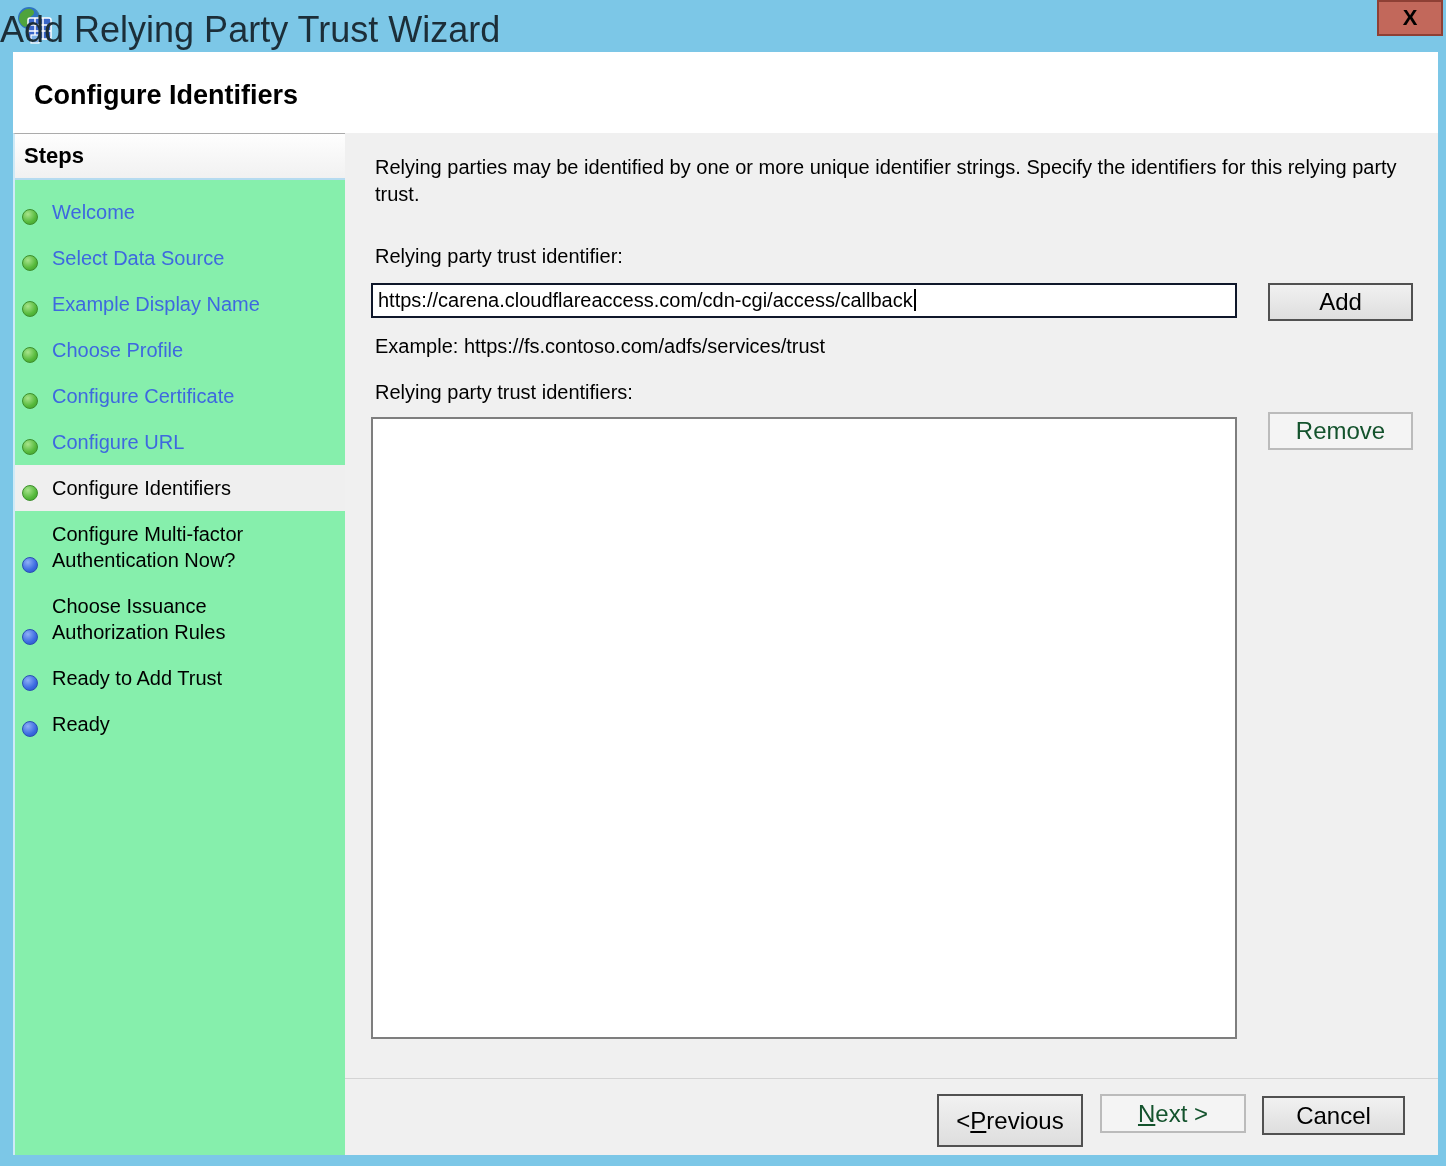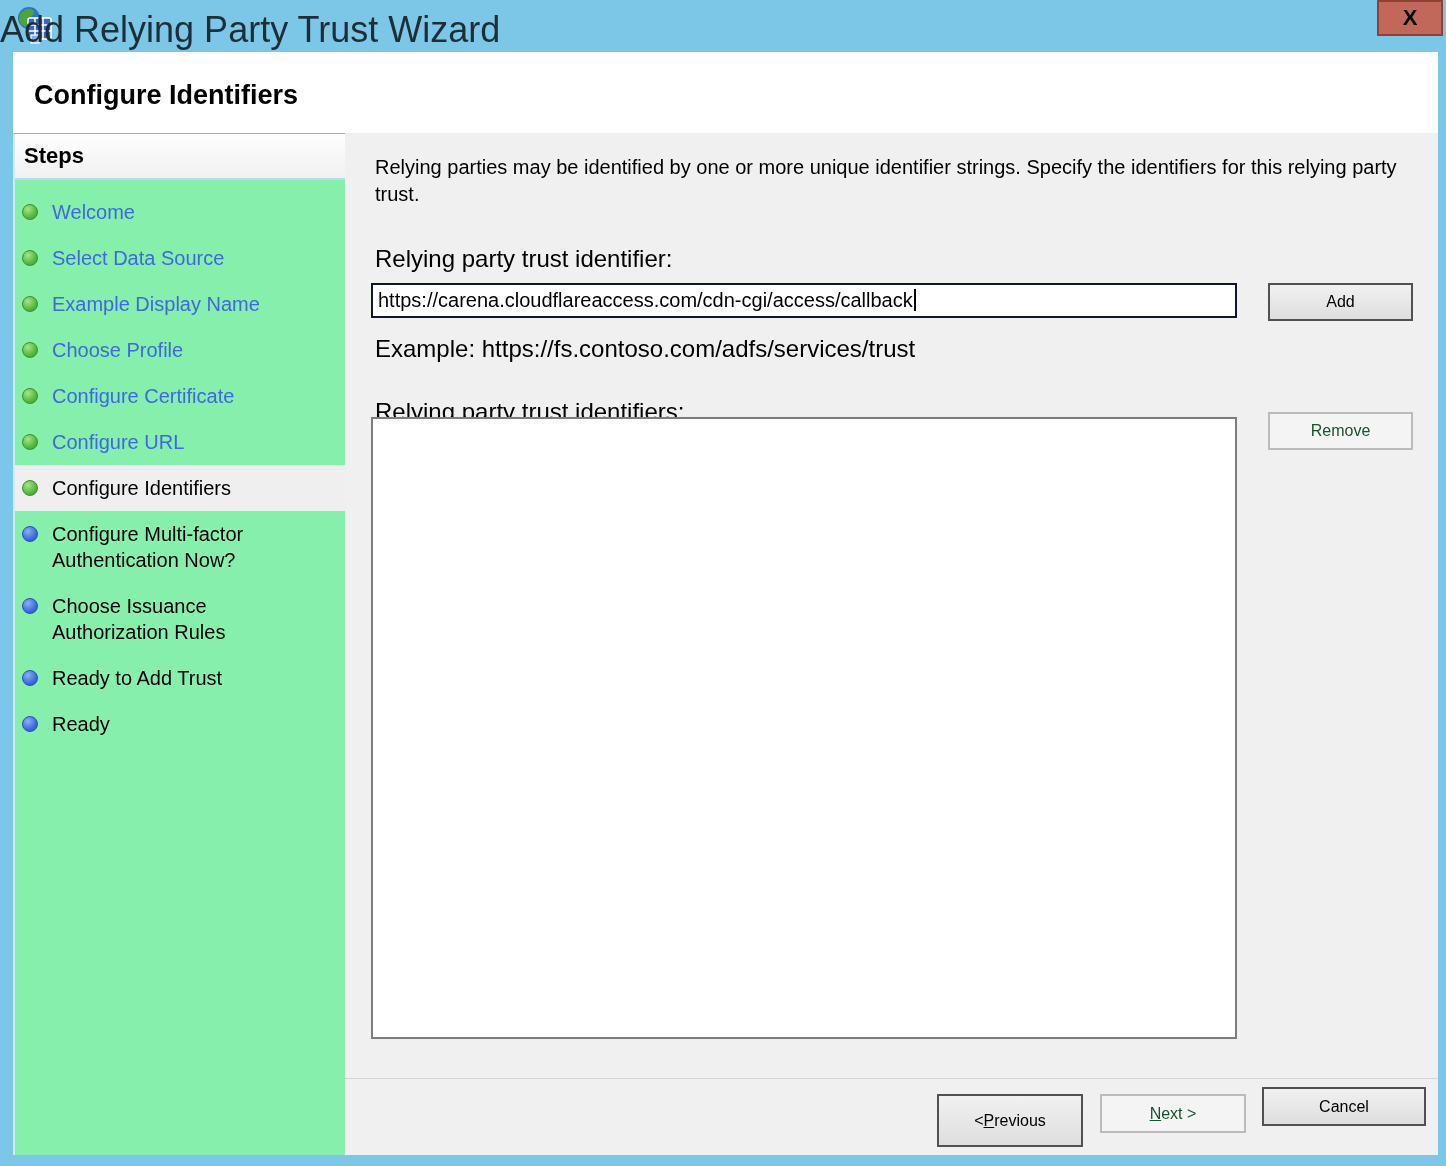--- a/index.html
+++ b/index.html
@@ -37,21 +37,21 @@
     position:absolute; left:0; top:81px; width:332px; height:1022px;
     background:#86efac; border-top:1px solid #ABABAB; border-left:2px solid #CFEAF7;
   }
   .steps-header {
     height:46px; display:flex; align-items:center; padding-left:9px;
     background:linear-gradient(#FEFEFE,#F1F1F1);
     border-bottom:2px solid #B5DBF0;
     font-size:22px; font-weight:bold;
   }
   ul.steps { list-style:none; margin:9px 0 0 0; padding:0; }
-  li.step { display:flex; align-items:flex-start; padding:10px 30px 10px 7px; }
+  li.step { display:flex; align-items:flex-end; padding:10px 30px 10px 7px; }
   li.step .bullet {
     flex:none; width:16px; height:16px; border-radius:50%;
     margin:5px 14px 0 0;
   }
   li.step.done .bullet, li.step.current .bullet {
     background:radial-gradient(circle at 35% 30%, #A8E48C, #55B93B 60%, #3E9A2B);
     border:1px solid #3C8F2B;
   }
   li.step.todo .bullet {
     background:radial-gradient(circle at 35% 30%, #8FB0F6, #3B6BE0 60%, #2B50C0);
@@ -60,57 +60,57 @@
   li.step .step-label { font-size:20px; line-height:26px; color:#000; }
   li.step.done .step-label { color:#3E68DF; }
   li.step.current { background:#EFEFEF; }
 
   
   .main { position:absolute; left:332px; top:81px; width:1093px; height:945px; background:#F0F0F0; }
   .intro {
     position:absolute; left:30px; top:21px; width:1025px;
     font-size:20px; line-height:27px;
   }
-  .lbl { position:absolute; font-size:24px; }
+  .lbl { position:absolute; font-size:20px; }
   .lbl-identifier { left:30px; top:112px; }
   .lbl-example { left:30px; top:202px; }
-  .lbl-identifiers { left:30px; top:265px; }
+  .lbl-identifiers { left:30px; top:248px; }
 
   .textbox {
     position:absolute; left:26px; top:150px; width:866px; height:35px;
     background:#fff; border:2px solid #0f172a;
     font-size:20px; line-height:31px; padding:0 5px;
     white-space:nowrap; overflow:hidden; cursor:text;
   }
   .caret { display:inline-block; width:2px; height:22px; background:#000; vertical-align:-4px; margin-left:1px; }
 
   .button {
     display:flex; align-items:center; justify-content:center;
     background:linear-gradient(#F1F1F1,#DEDEDE);
-    border:2px solid #515151; font-size:16px; color:#000; cursor:pointer;
+    border:2px solid #515151; font-size:24px; color:#000; cursor:pointer;
   }
   .button.disabled {
     background:#F4F4F4; border-color:#BBBBBB; color:#14532d; cursor:default;
   }
   .btn-add    { position:absolute; left:923px; top:150px; width:145px; height:38px; }
   .btn-remove { position:absolute; left:923px; top:279px; width:145px; height:38px; }
 
   .listbox {
     position:absolute; left:26px; top:284px; width:866px; height:622px;
     background:#FFFFFF; border:2px solid #7E7E7E;
   }
 
   
   .footer {
     position:absolute; left:332px; top:1026px; width:1093px; height:77px;
     background:#F0F0F0; border-top:1px solid #D4D4D4;
   }
   .btn-previous { position:absolute; left:592px; top:15px; width:146px; height:53px; }
   .btn-next     { position:absolute; left:755px; top:15px; width:146px; height:39px; }
-  .btn-cancel   { position:absolute; left:917px; top:8px; width:164px; height:39px; }
+  .btn-cancel   { position:absolute; left:917px; top:17px; width:143px; height:39px; }
 </style>
 </head>
 <body>
 
 <div class="titlebar">
   <svg class="app-icon" viewBox="0 0 38 38">
     <circle cx="13" cy="12" r="11" fill="#2F74C0"></circle>
     <path d="M4 8 Q9 2 15 3 Q20 5 17 9 Q12 12 13 16 Q14 20 9 21 Q4 19 3 13 Z" fill="#4FA33C"></path>
     <path d="M18 14 Q23 12 23 8 Q22 5 18 4 Q24 6 23 12 Z" fill="#8CC63F"></path>
     <rect x="12" y="12" width="23" height="21" rx="2" fill="#3A66C9" stroke="#FFFFFF" stroke-width="1.5"></rect>

